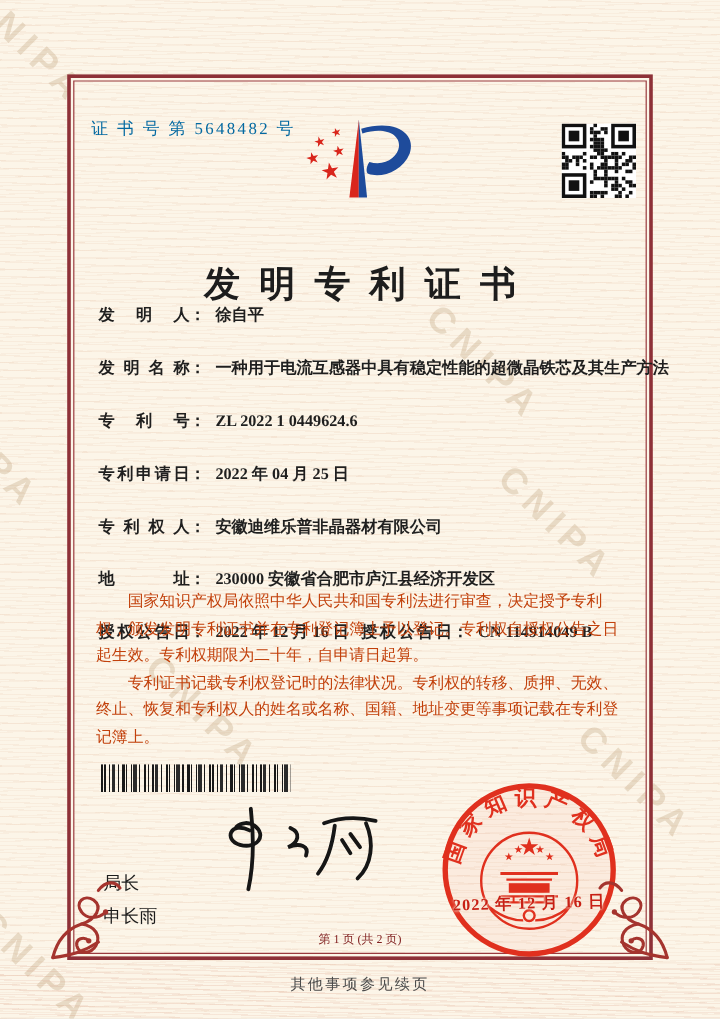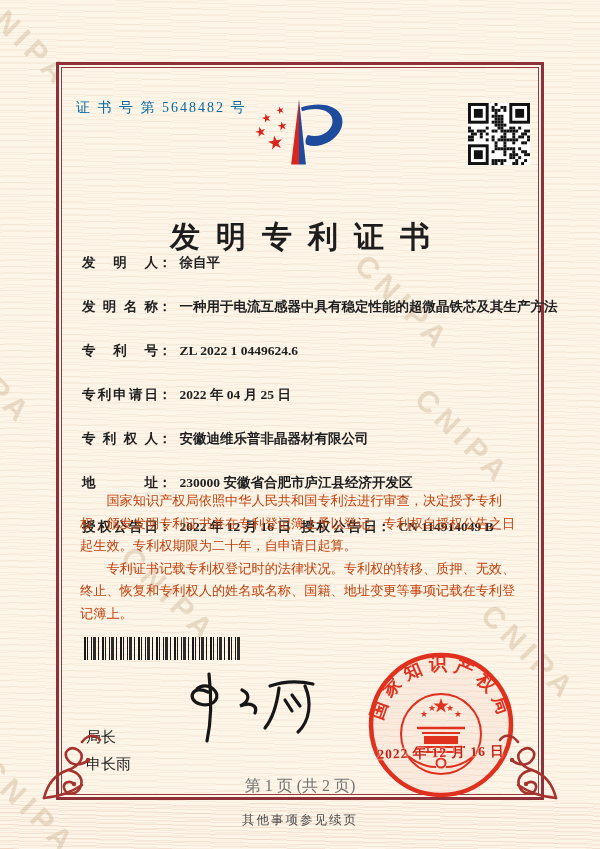--- a/index.html
+++ b/index.html
@@ -51,21 +51,21 @@
            #181818 14px 15px, rgba(0,0,0,0) 15px 18px);}
 
   .director{position:absolute;left:86px;top:724px;z-index:2;font-size:15px;font-weight:400;color:#1c1c1c;line-height:27px;}
   .sig{position:absolute;left:178px;top:666px;width:150px;height:80px;z-index:2;}
 
   .seal{position:absolute;left:366px;top:650px;width:150px;height:150px;z-index:3;}
   .seal-date{position:absolute;left:362px;top:744px;width:158px;z-index:4;text-align:center;
          font-size:13.5px;font-weight:700;letter-spacing:1px;color:#c82015;
          transform:rotate(-1.5deg);text-shadow:0 0 3px #f6ead8, 0 0 2px #f6ead8;}
 
-  .page-num{position:absolute;left:0;right:0;top:776px;z-index:2;text-align:center;font-size:16px;color:#737373;}
+  .page-num{position:absolute;left:0;right:0;top:776px;z-index:2;text-align:center;font-size:10px;color:#7f1d1d;}
   .note{position:absolute;left:0;right:0;top:812px;z-index:2;text-align:center;font-size:12.5px;color:#4a4a4a;letter-spacing:2px;}
 
   .orn{position:absolute;width:80px;height:80px;z-index:3;}
   .orn-l{left:38px;top:722px;}
   .orn-r{left:482px;top:722px;transform:scaleX(-1);}
 </style>
 </head>
 <body>
 
 <div class="page">

